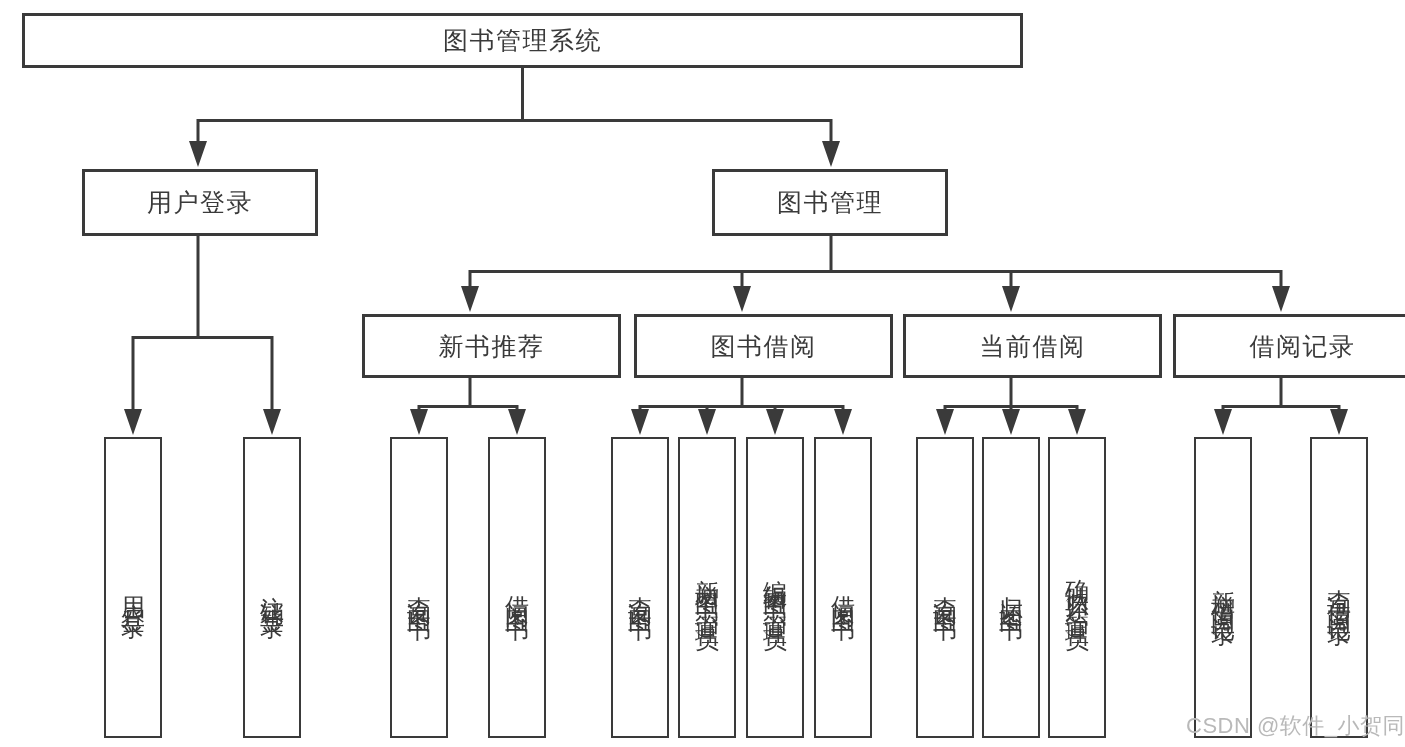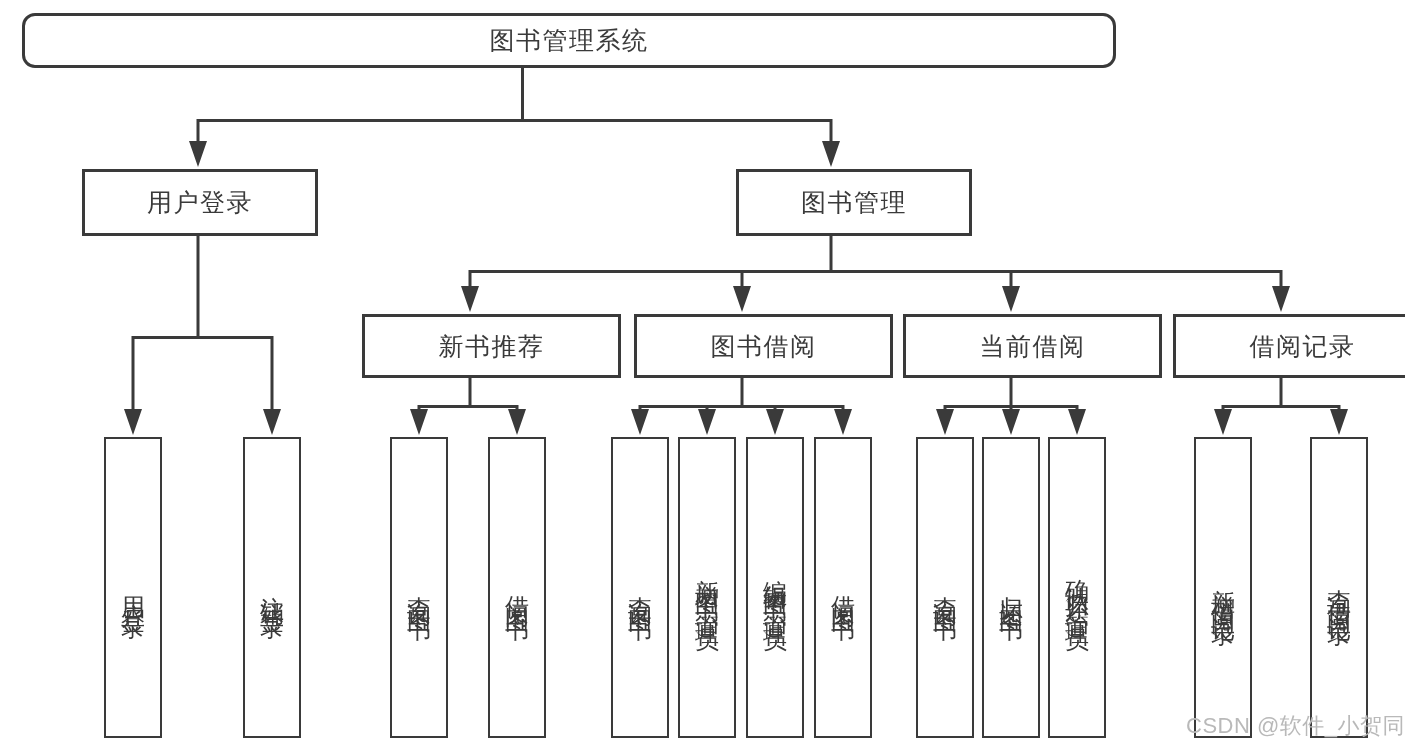--- a/index.html
+++ b/index.html
@@ -12,24 +12,24 @@
   }
   .connectors{position:absolute;left:0;top:0;width:1405px;height:747px;}
   .box{
     position:absolute;
     box-sizing:border-box;
     background:#ffffff;
     border:3px solid #3a3a3a;
     display:flex;align-items:center;justify-content:center;
     color:#3a3a3a;
   }
-  .root{left:22px;top:13px;width:1094px;height:55px;border-radius:13px;}
+  .root{left:22px;top:13px;width:1001px;height:55px;}
   .l2{top:169px;width:236px;height:67px;}
   .l2a{left:82px;}
-  .l2b{left:736px;}
+  .l2b{left:712px;}
   .l3{top:314px;width:259px;height:64px;}
   .l3a{left:362px;}
   .l3b{left:634px;}
   .l3c{left:903px;}
   .l3d{left:1173px;}
   .leaf{
     top:437px;width:58px;height:301px;
     border-width:2px;
   }
   .hlabel{

